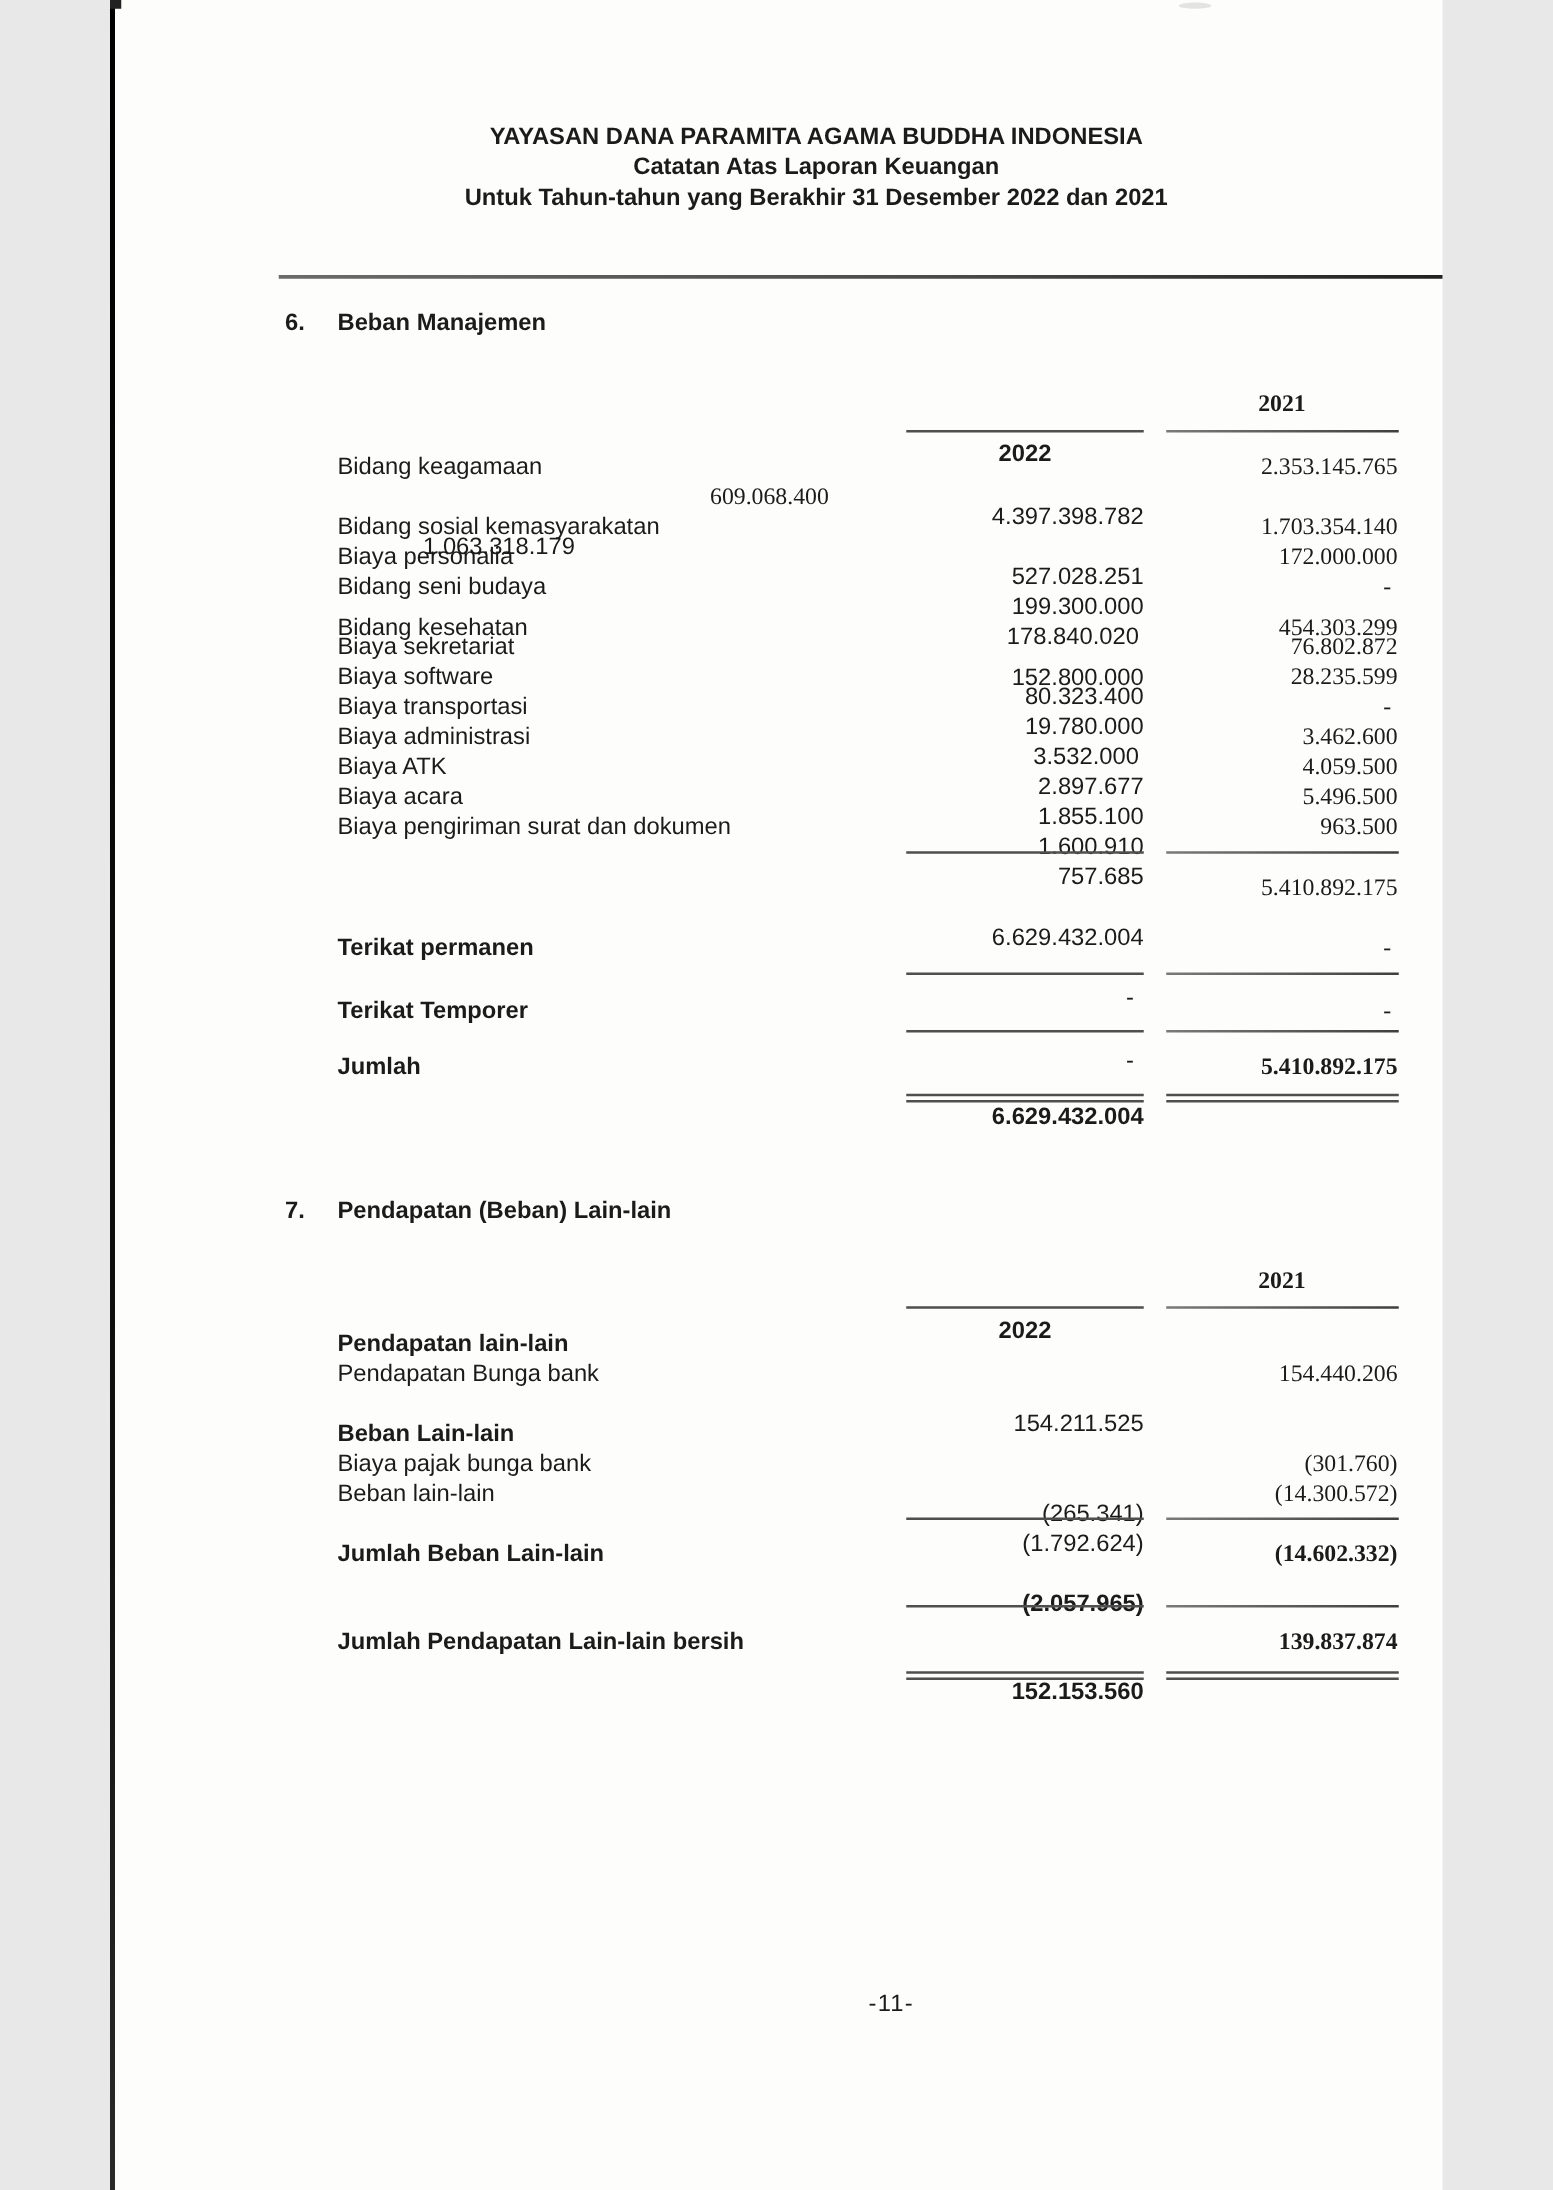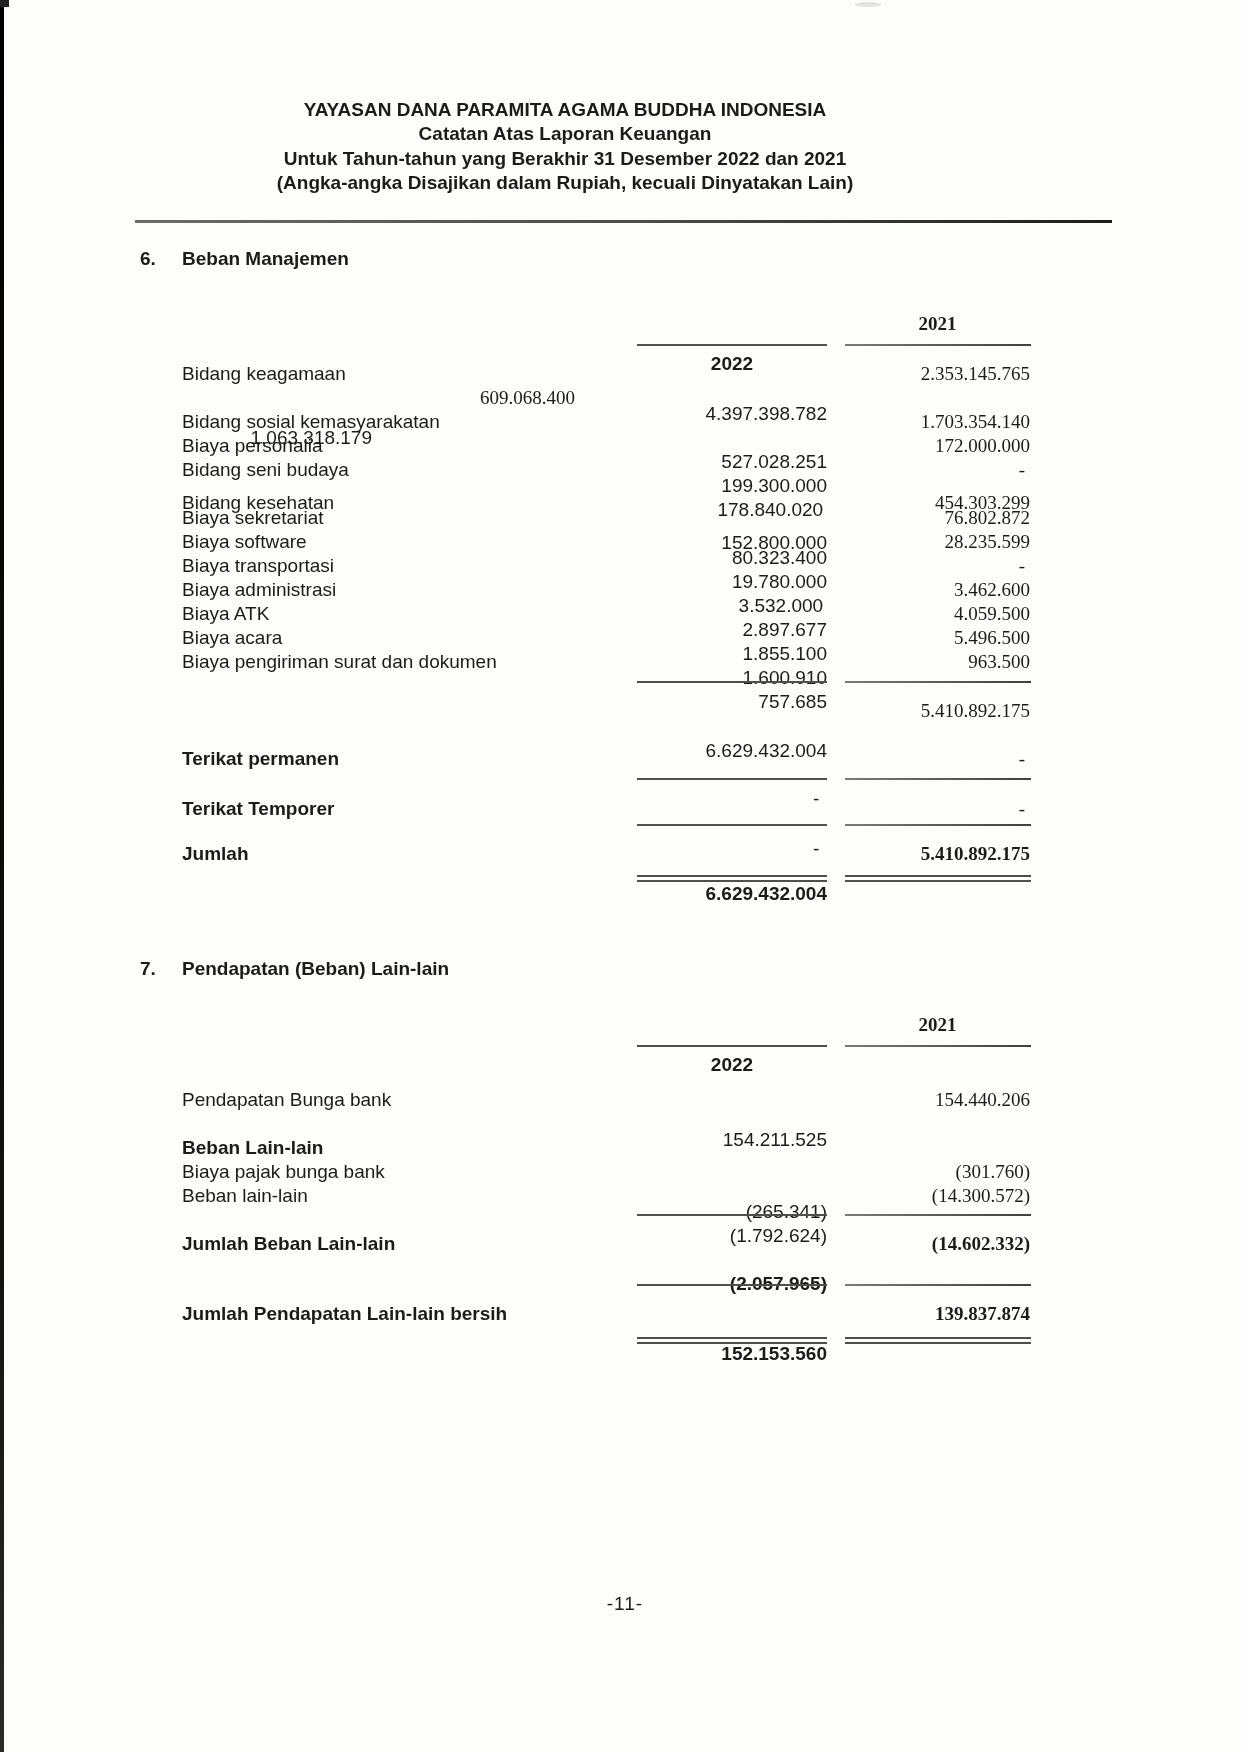--- a/index.html
+++ b/index.html
@@ -1,18 +1,18 @@
 <!DOCTYPE html>
 <html><head>
 <meta charset="utf-8">
 <style>
   html, body { margin: 0; padding: 0; background: #e8e8e8; }
   .paper {
     position: relative;
-    width: 1242px;
+    width: 1066px;
     height: 1752px;
     margin: 0 auto;
     background: #fdfdfb;
     color: #1b1b1b;
     font-family: "Liberation Sans", sans-serif;
     font-size: 19px;
     overflow: hidden;
   }
   
   .edge-strip {
@@ -67,21 +67,20 @@
 <div class="paper">
 
   <div class="edge-strip"></div>
   <div class="corner-mark"></div>
   <div class="smudge" style="left:855px; top:2px; width:26px; height:5px;"></div>
 
   <div class="doc-header">
     <div>YAYASAN DANA PARAMITA AGAMA BUDDHA INDONESIA</div>
     <div>Catatan Atas Laporan Keuangan</div>
     <div>Untuk Tahun-tahun yang Berakhir 31 Desember 2022 dan 2021</div>
-    <div>(Angka-angka Disajikan dalam Rupiah, kecuali Dinyatakan Lain)</div>
   </div>
 
   <div class="top-rule"></div>
 
   <div class="sec-heading" style="top:248px">
     <span class="sec-num">6.</span><span>Beban Manajemen</span>
   </div>
 
   <div class="trow years" style="top:313px">
     <div class="lbl"></div>
@@ -195,20 +194,21 @@
 
   <div class="trow years" style="top:1014px">
     <div class="lbl"></div>
     <div class="c1">2022</div>
     <div class="c2">2021</div>
   </div>
   <div class="rline c1pos" style="top:1045px"></div>
   <div class="rline c2pos" style="top:1045px"></div>
 
   <div class="trow bold-label" style="top:1065px">
+    <div class="lbl">Pendapatan lain-lain</div>
     <div class="c1"></div>
     <div class="c2"></div>
   </div>
   <div class="trow" style="top:1089px">
     <div class="lbl">Pendapatan Bunga bank</div>
     <div class="c1">154.211.525</div>
     <div class="c2">154.440.206</div>
   </div>
 
   <div class="trow bold-label" style="top:1137px">

